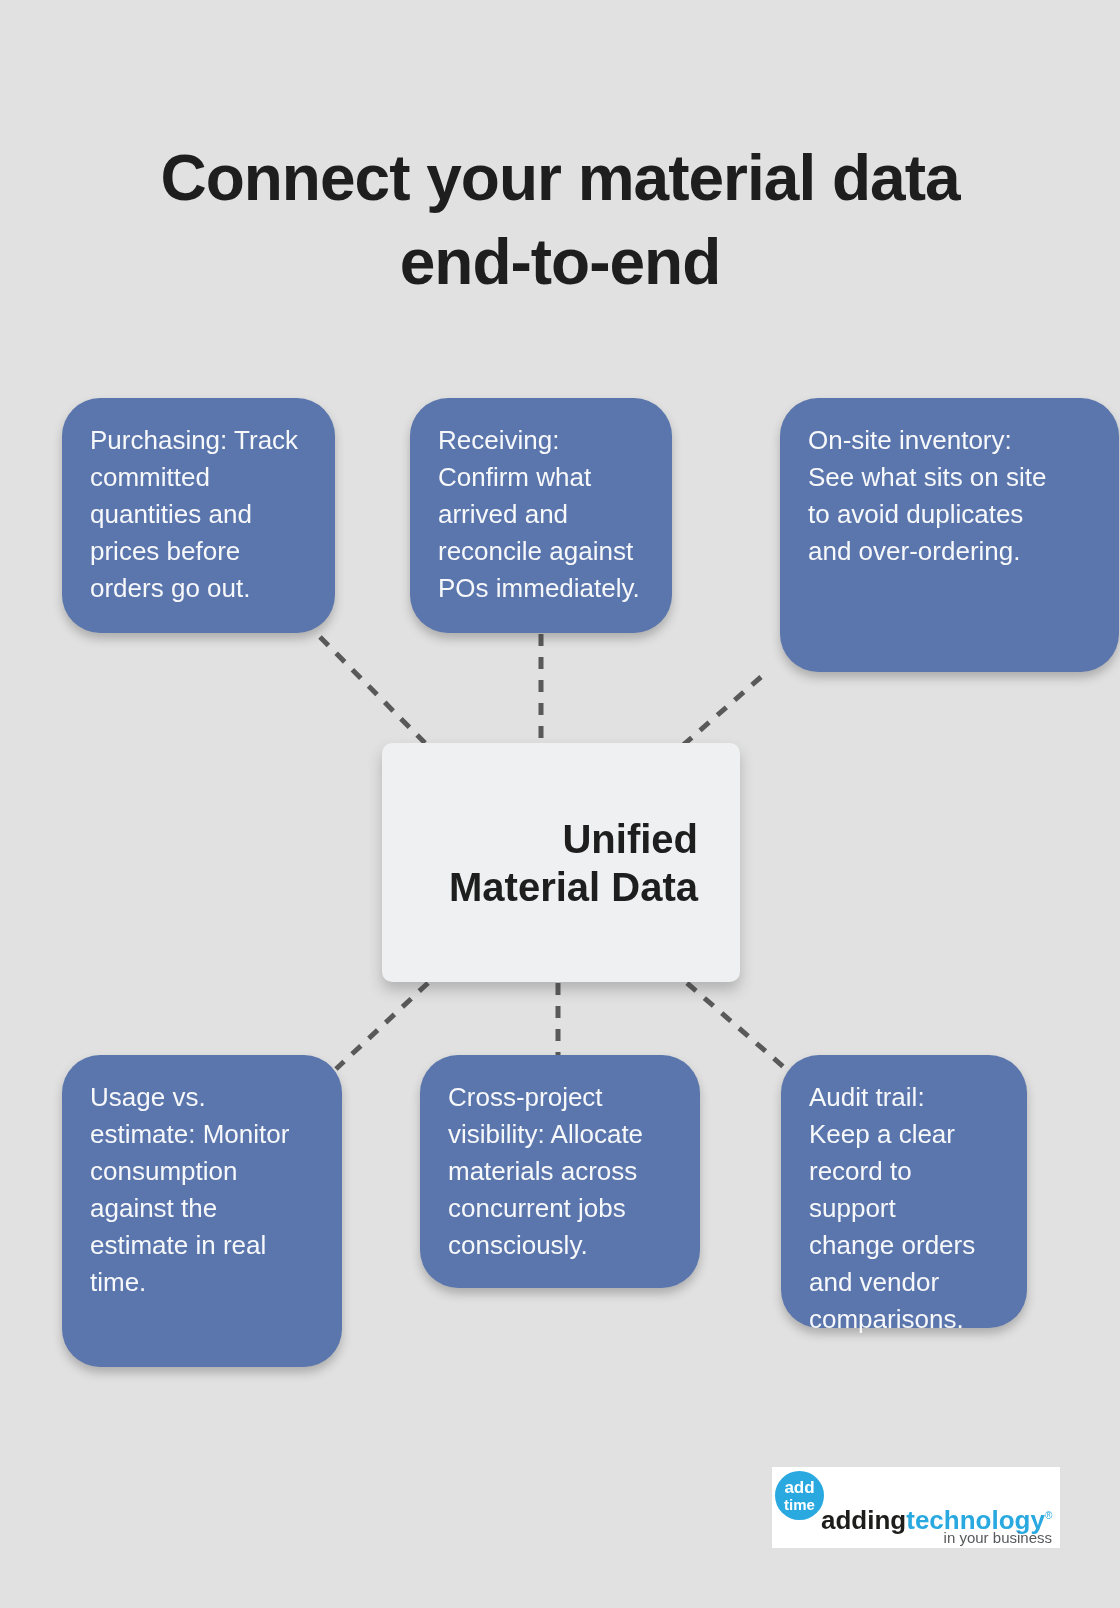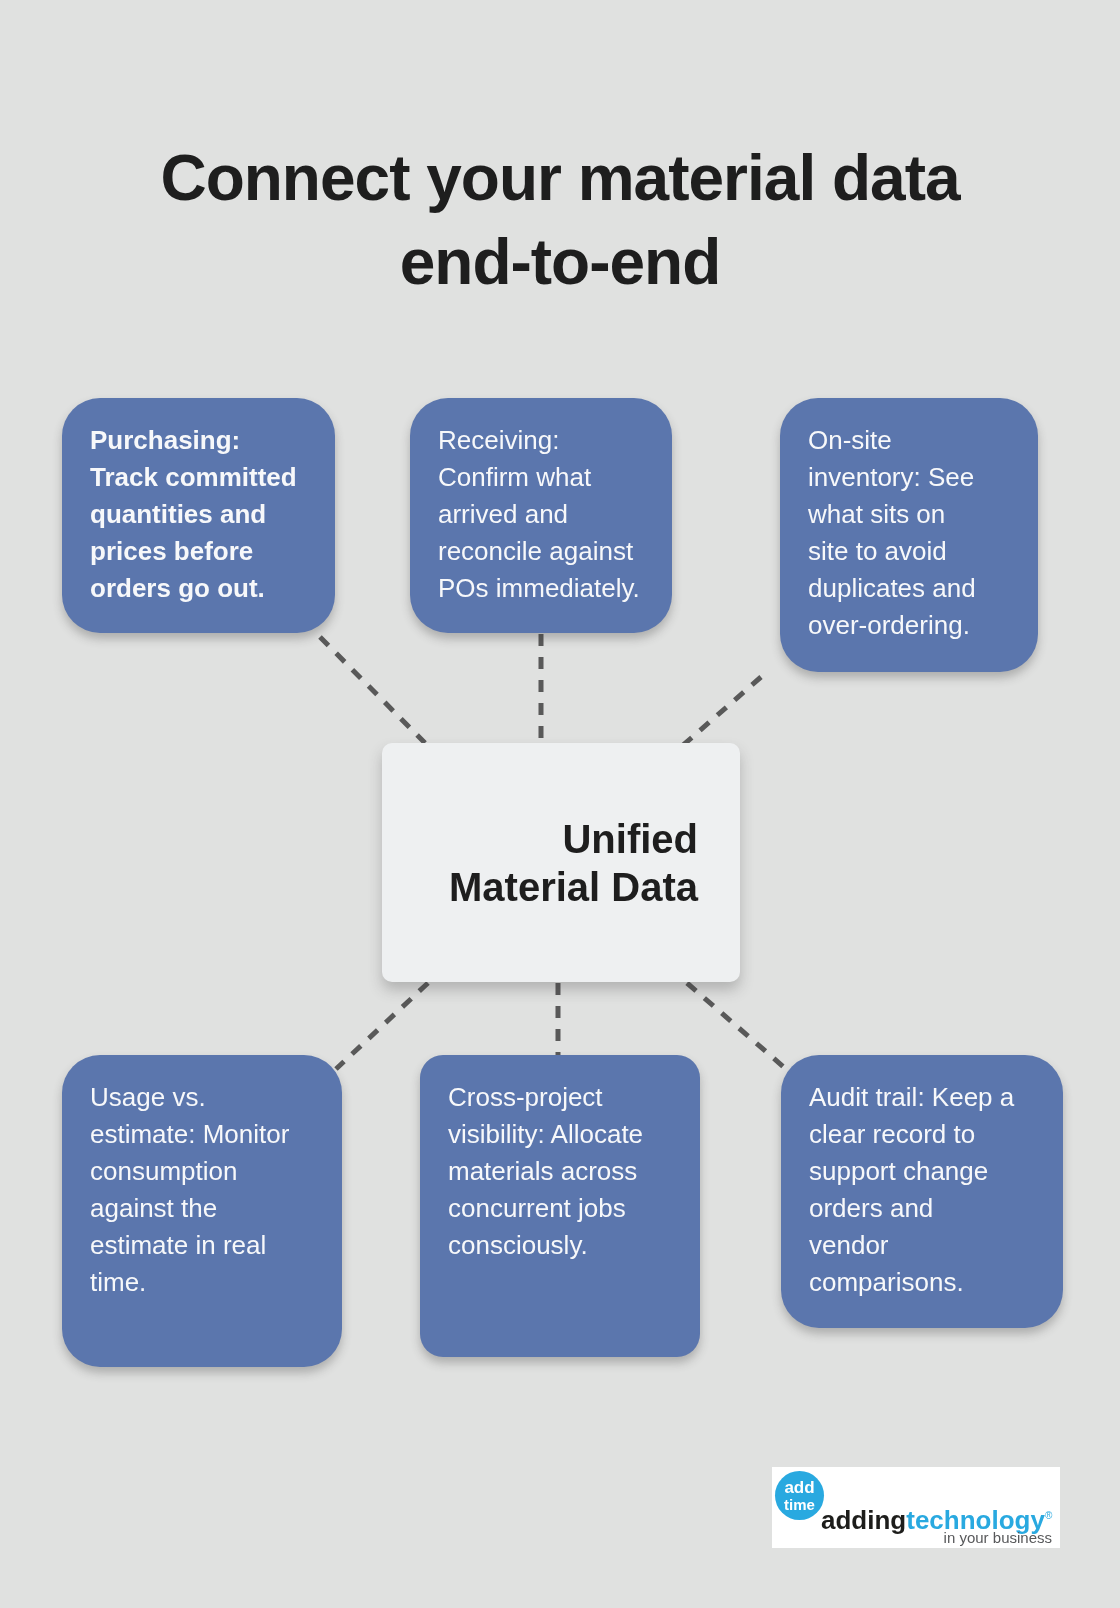--- a/index.html
+++ b/index.html
@@ -26,26 +26,26 @@
     box-sizing:border-box;
     background:var(--node-fill,#5b76ad);
     color:var(--node-text,#f7f8fa);
     border-radius:38px;
     font-size:26px;
     line-height:37px;
     padding-top:24px;
     padding-left:28px;
     box-shadow:0 6px 10px rgba(60,60,60,0.30);
   }
-  .node-purchasing   {left:62px;  top:398px;  width:273px; height:235px; padding-right:25px;font-weight:bold;}
+  .node-purchasing   {left:62px;  top:398px;  width:273px; height:235px; padding-right:25px;}
   .node-receiving    {left:410px; top:398px;  width:262px; height:235px; padding-right:24px;}
-  .node-onsite       {left:780px; top:398px;  width:258px; height:274px; padding-right:60px;}
+  .node-onsite       {left:780px; top:398px;  width:339px; height:274px; padding-right:60px;}
   .node-usage        {left:62px;  top:1055px; width:280px; height:312px; padding-right:50px;}
-  .node-crossproject {left:420px; top:1055px; width:280px; height:302px; padding-right:29px;border-radius:23px;}
-  .node-audit        {left:781px; top:1055px; width:282px; height:273px; padding-right:46px;}
+  .node-crossproject {left:420px; top:1055px; width:280px; height:233px; padding-right:29px;}
+  .node-audit        {left:781px; top:1055px; width:246px; height:273px; padding-right:46px;}
   .center-node{
     position:absolute;
     left:382px;top:743px;width:358px;height:239px;
     box-sizing:border-box;
     background:var(--center-fill,#eef0f1);
     border-radius:10px;
     display:flex;align-items:center;justify-content:center;
     text-align:right;
     font-size:40px;font-weight:bold;line-height:48px;
     color:var(--title-text,#1e1e1e);

